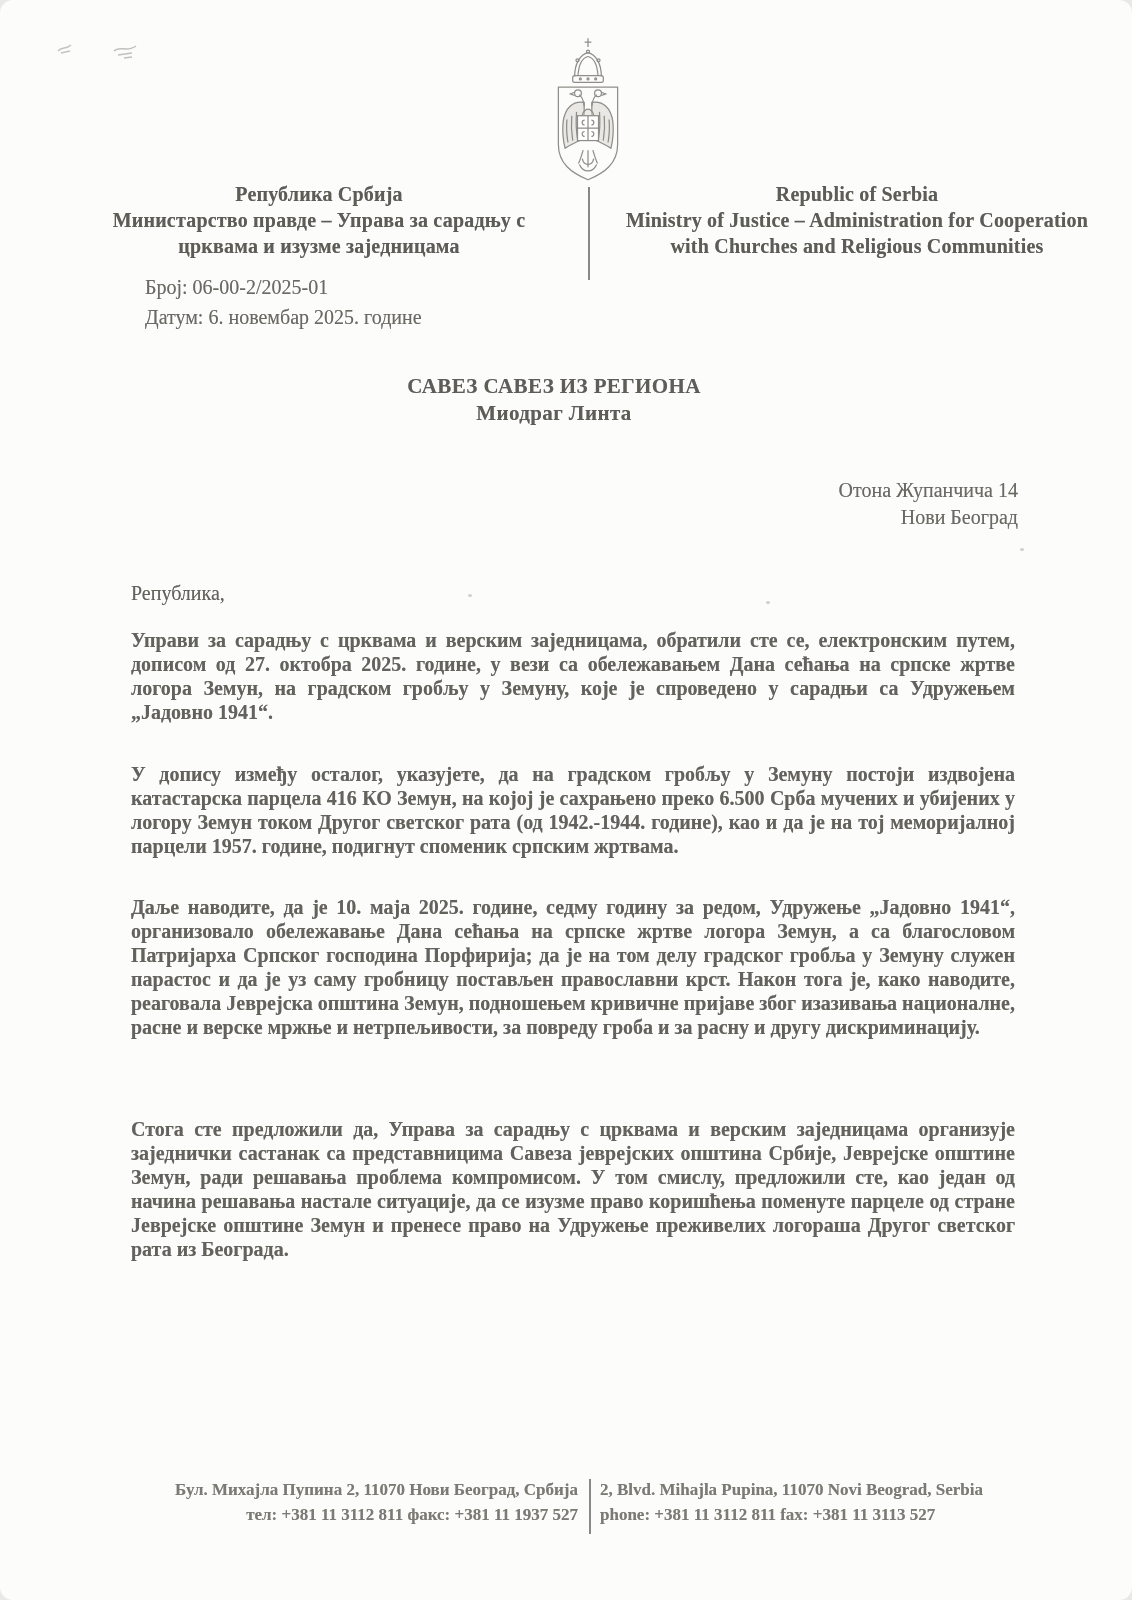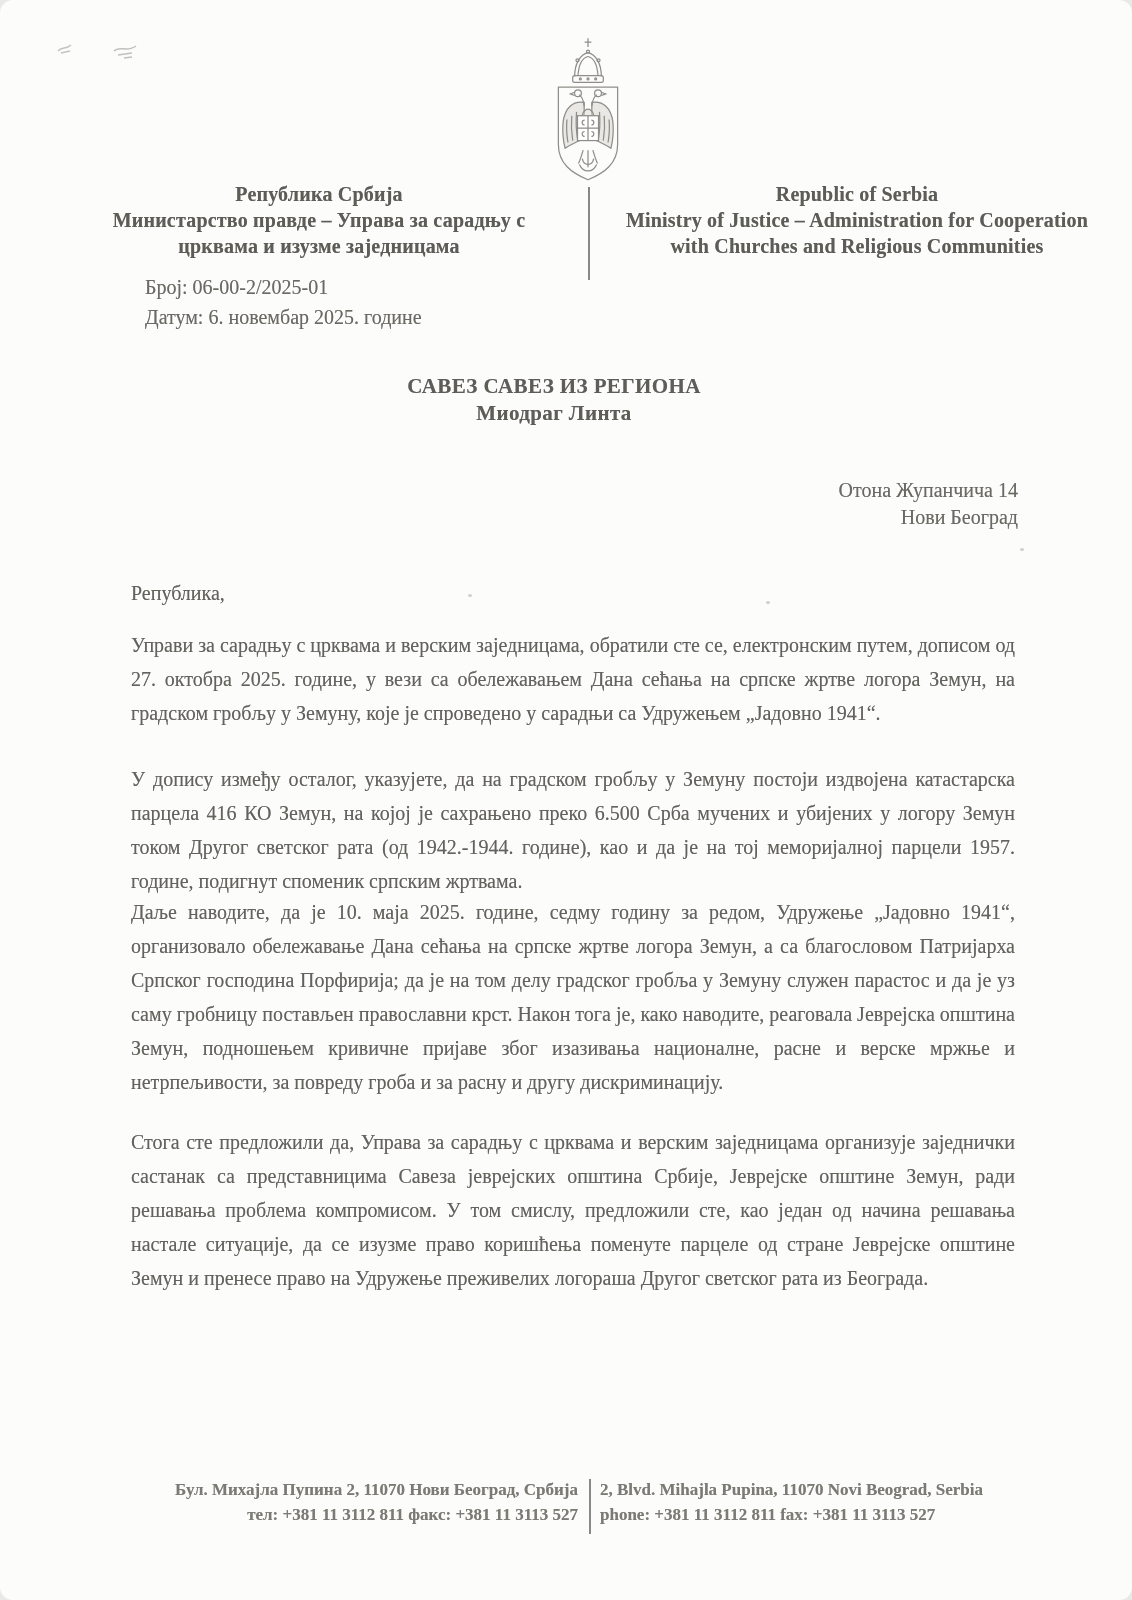--- a/index.html
+++ b/index.html
@@ -45,25 +45,26 @@
     text-shadow:0 0 .5px rgba(107,105,99,.5);
   }
   
   .salutation{
     position:absolute;left:131px;top:582px;
     font-size:20px;color:#64625d;
     text-shadow:0 0 .5px rgba(100,98,93,.5);
   }
   .para{
     position:absolute;left:131px;width:884px;
-    font-size:20px;line-height:34px;color:#64625d;
+    font-size:20px;line-height:24px;color:#64625d;
     text-align:justify;
     text-shadow:0 0 .5px rgba(100,98,93,.5);
+    font-weight:bold;
   }
-  .p1{top:628px;} .p2{top:762px;} .p3{top:895px;} .p4{top:1117px;margin-top:8px;}
+  .p1{top:628px;} .p2{top:762px;} .p3{top:895px;} .p4{top:1117px;}
   
   .footer-left{
     position:absolute;left:98px;top:1477px;width:480px;
     text-align:right;font-weight:bold;font-size:17px;line-height:25px;
     color:#7c7a74;text-shadow:0 0 .4px rgba(124,122,116,.5);
   }
   .footer-right{
     position:absolute;left:600px;top:1477px;width:520px;
     text-align:left;font-weight:bold;font-size:17px;line-height:25px;
     color:#7c7a74;text-shadow:0 0 .4px rgba(124,122,116,.5);
@@ -167,21 +168,21 @@
   <div class="para p2">У допису између осталог, указујете, да на градском гробљу у Земуну постоји издвојена катастарска парцела 416 КО Земун, на којој је сахрањено преко 6.500 Срба мучених и убијених у логору Земун током Другог светског рата (од 1942.-1944. године), као и да је на тој меморијалној парцели 1957. године, подигнут споменик српским жртвама.</div>
   <div class="para p3">Даље наводите, да је 10. маја 2025. године, седму годину за редом, Удружење „Јадовно 1941“, организовало обележавање Дана сећања на српске жртве логора Земун, а са благословом Патријарха Српског господина Порфирија; да је на том делу градског гробља у Земуну служен парастос и да је уз саму гробницу постављен православни крст. Након тога је, како наводите, реаговала Јеврејска општина Земун, подношењем кривичне пријаве због изазивања националне, расне и верске мржње и нетрпељивости, за повреду гроба и за расну и другу дискриминацију.</div>
   <div class="para p4">Стога сте предложили да, Управа за сарадњу с црквама и верским заједницама организује заједнички састанак са представницима Савеза јеврејских општина Србије, Јеврејске општине Земун, ради решавања проблема компромисом. У том смислу, предложили сте, као један од начина решавања настале ситуације, да се изузме право коришћења поменуте парцеле од стране Јеврејске општине Земун и пренесе право на Удружење преживелих логораша Другог светског рата из Београда.</div>
 
   <div class="speck" style="left:1020px;top:548px;"></div>
   <div class="speck" style="left:766px;top:601px;"></div>
   <div class="speck" style="left:468px;top:594px;"></div>
 
   <div class="footer-left">
     <div>Бул. Михајла Пупина 2, 11070 Нови Београд, Србија</div>
-    <div>тел: +381 11 3112 811  факс: +381 11 3113 527</div>
+    <div>тел: +381 11 3112 811  факс: +381 11 1937 527</div>
   </div>
   <div class="footer-divider"></div>
   <div class="footer-right">
     <div>2, Blvd. Mihajla Pupina, 11070 Novi Beograd, Serbia</div>
     <div>phone: +381 11 3112 811 fax: +381 11 3113 527</div>
   </div>
 
 </div>
 
 </body></html>

